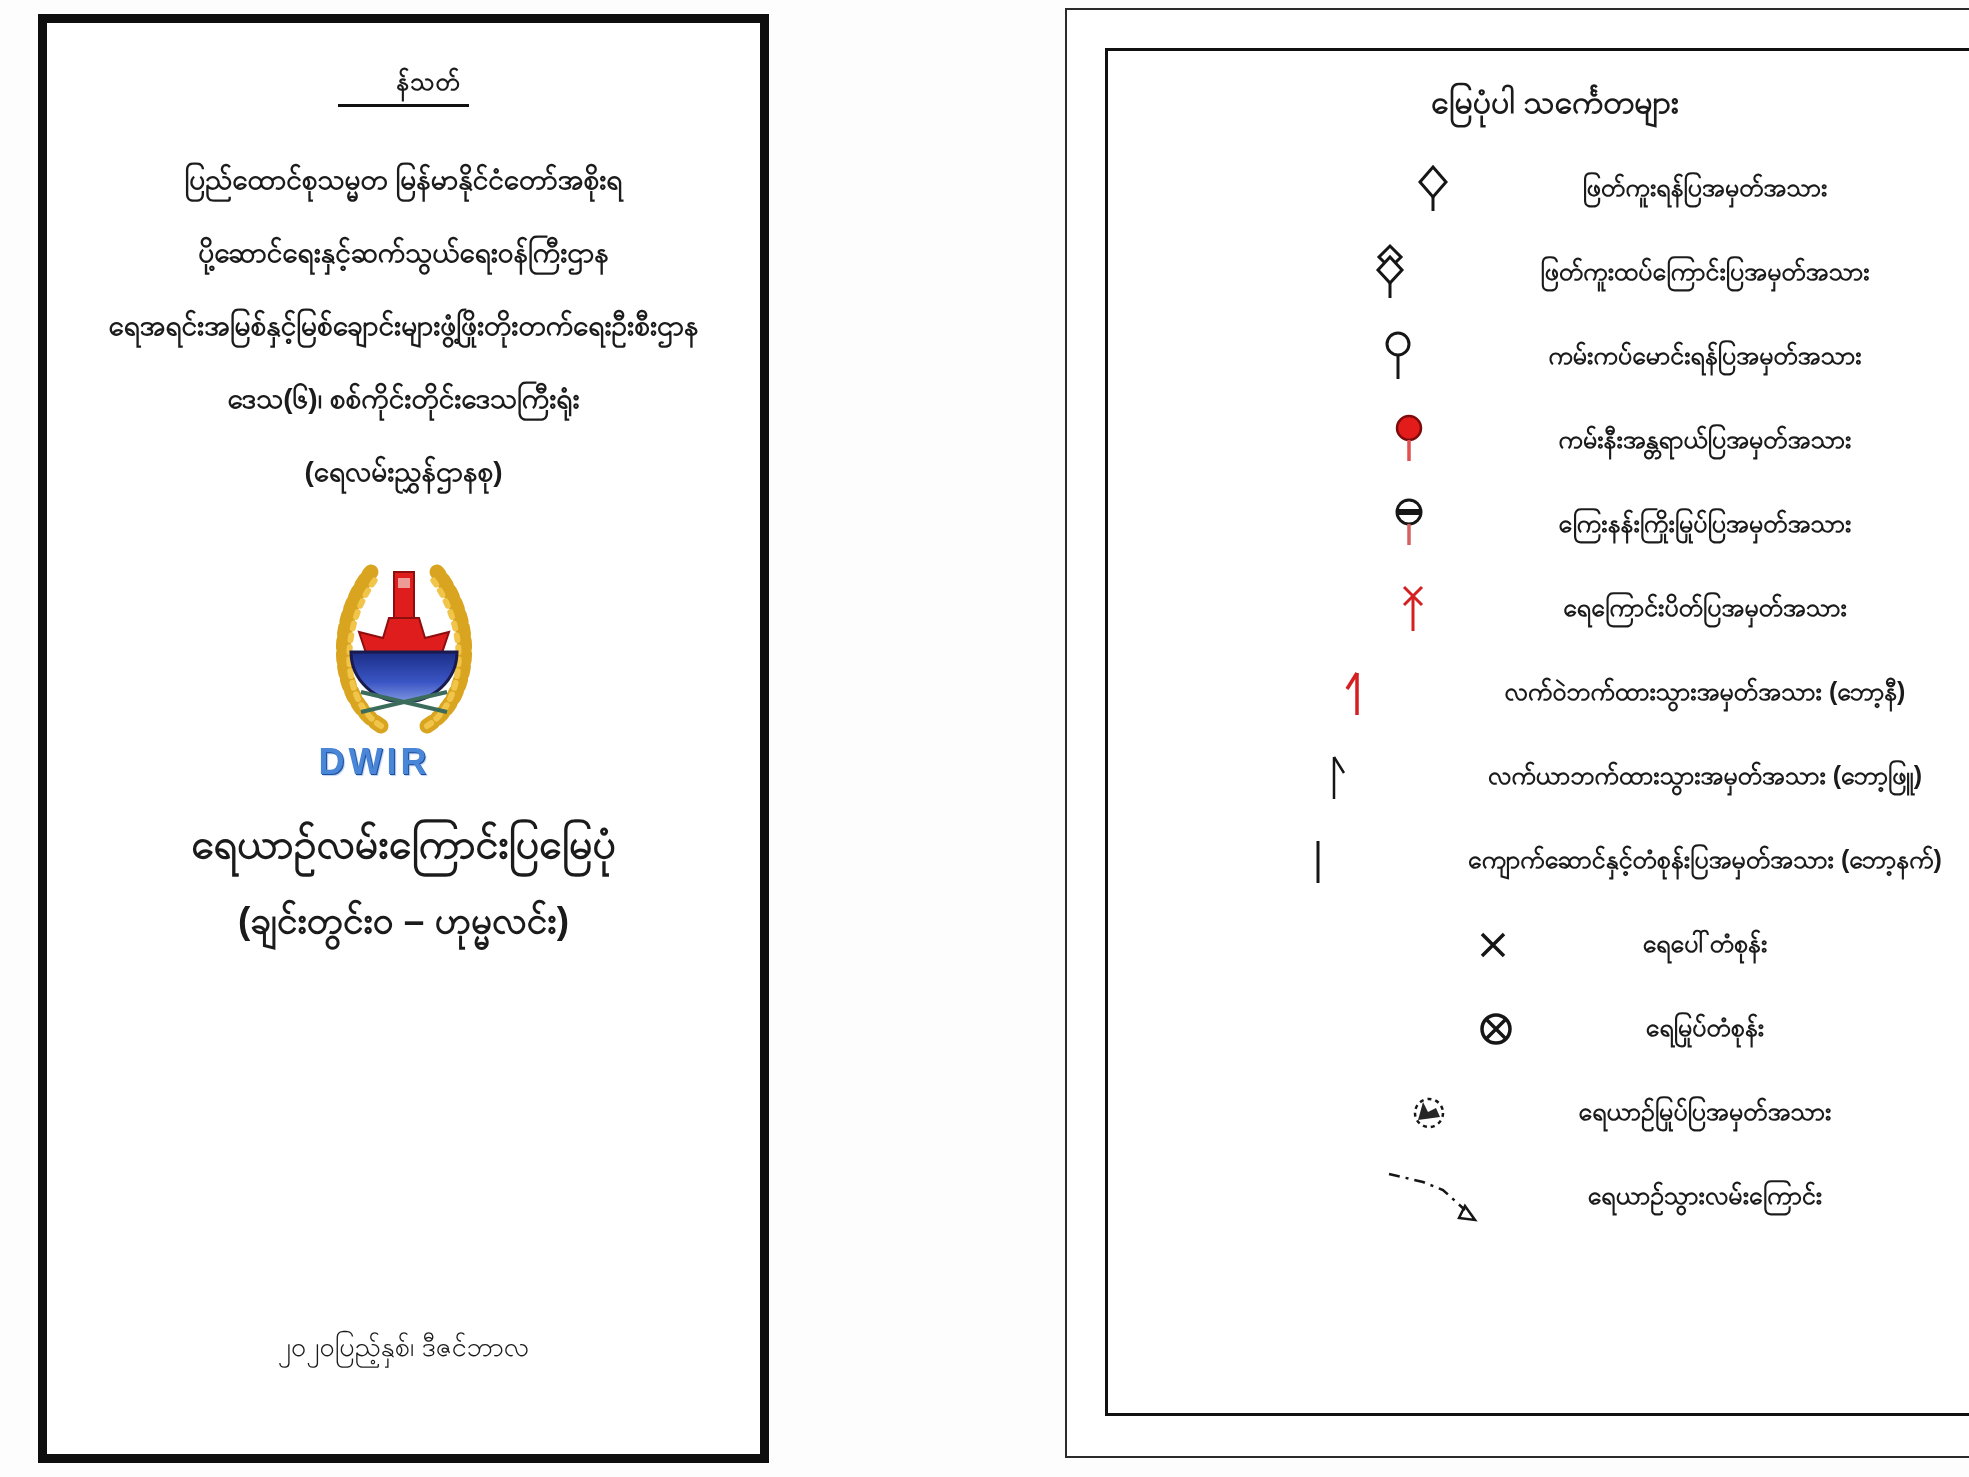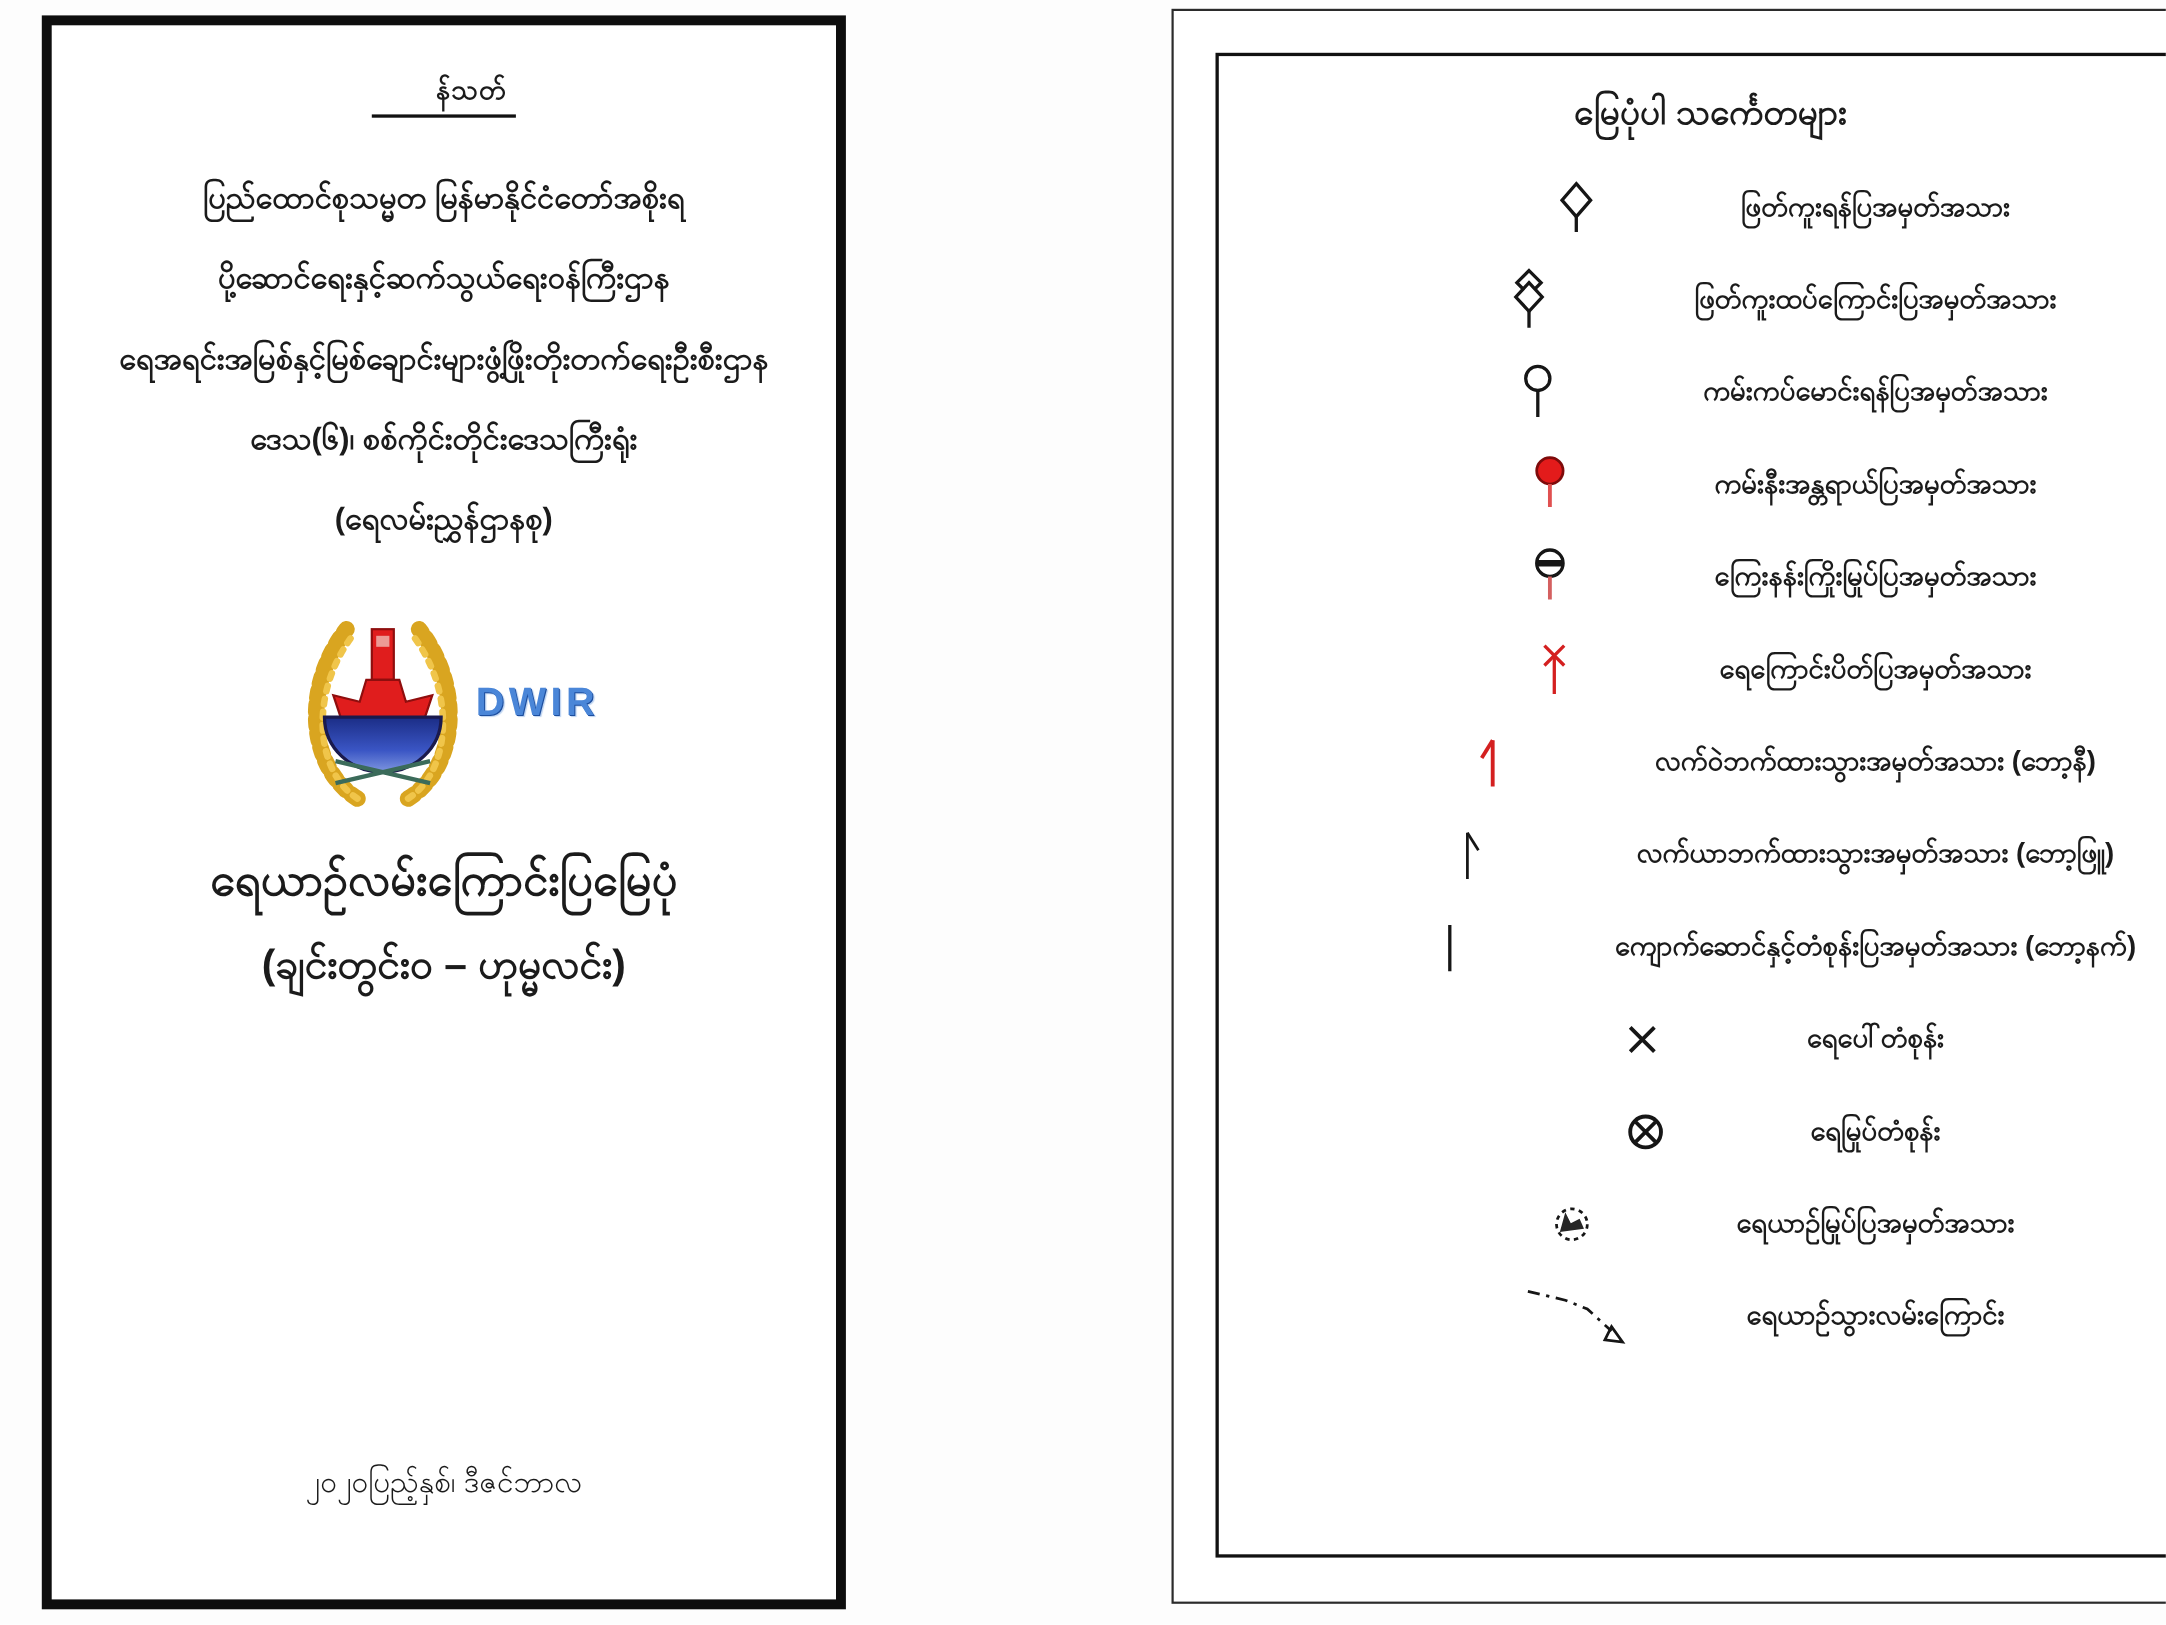--- a/index.html
+++ b/index.html
@@ -12,21 +12,21 @@
     position:absolute; left:18px; top:14px; width:731px; height:1449px;
     background:#ffffff; border:9px solid #0e0e0e;
     display:flex; flex-direction:column; align-items:center;margin-left:20px;
   }
   .header-note {
     margin-top:42px; font-size:25px; font-weight:600; letter-spacing:1px;
     border-bottom:3px solid #111; padding:0 8px 2px 58px;
   }
   .cover-lines { margin-top:36px; text-align:center; }
   .cover-line { line-height:73px; font-size:28px; font-weight:700; white-space:nowrap; }
-  .logo-block { margin-top:26px; display:flex; align-items:center; }
+  .logo-block { margin-top:26px; display:flex; flex-direction:column; align-items:flex-start; }
   .logo-dwir-text {
     margin-top:2px; font-size:36px; font-weight:800; letter-spacing:4px;
     color:#4a86d8; text-shadow:1px 1px 0 #1d4e9e, 2px 2px 1px #bcd2f0;
   }
   .cover-title { margin-top:22px; text-align:center; }
   .cover-title-1 { font-size:41px; font-weight:700; line-height:78px; white-space:nowrap; }
   .cover-title-2 { font-size:37px; font-weight:700; line-height:76px; white-space:nowrap; }
   .cover-date {
     position:absolute; bottom:85px; left:0; right:0; text-align:center;
     font-size:27px; font-weight:500;

